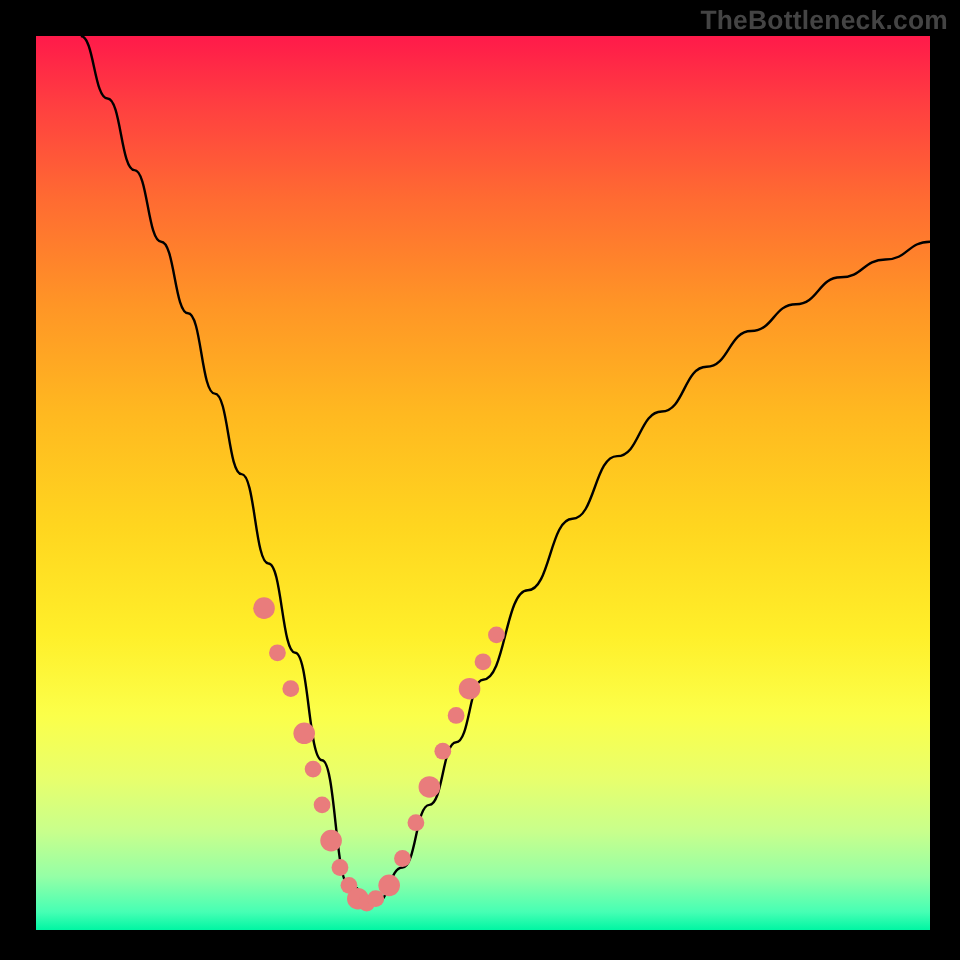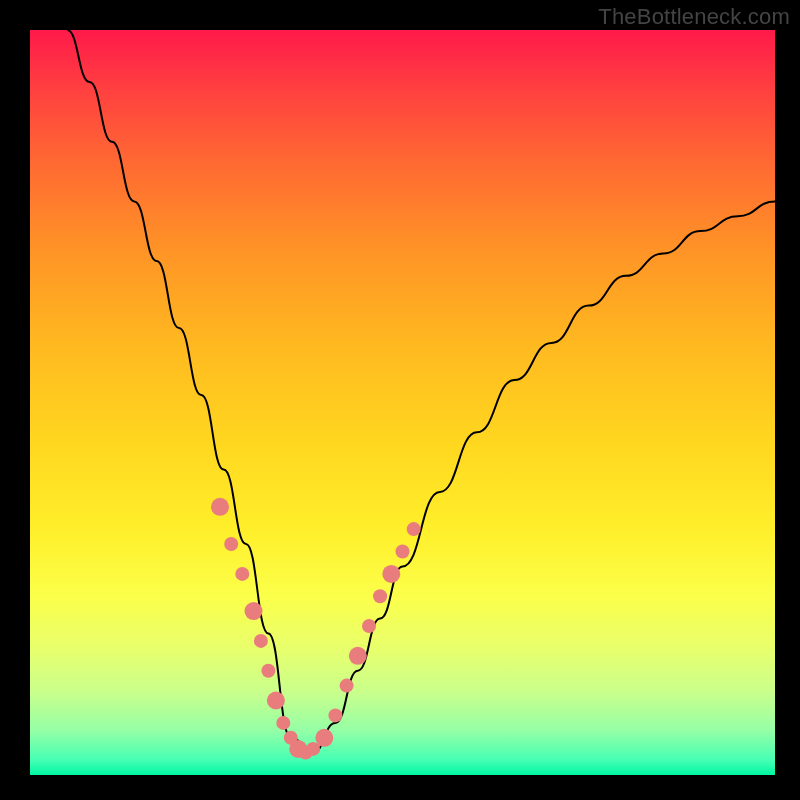--- a/index.html
+++ b/index.html
@@ -46,21 +46,21 @@
     width: 745px;
     height: 745px;
   }
   .watermark {
     position: absolute;
     top: 4px;
     right: 10px;
     color: #444;
     font-size: 22px;
     letter-spacing: 0.2px;
-    font-weight: 400;
+    font-weight: 700;
   }
 </style>
 </head>
 <body>
 
 <div class="chart-wrapper">
   <div class="watermark">TheBottleneck.com</div>
   <div class="plot-area">
     <svg class="curve" viewBox="0 0 745 745" preserveAspectRatio="none">
       <path d="M 37.3 0.0 C 48.4 0.0 48.4 52.1 59.6 52.1 C 70.8 52.1 70.8 111.8 82.0 111.8 C 93.1 111.8 93.1 171.4 104.3 171.4 C 115.5 171.4 115.5 231.0 126.7 231.0 C 137.8 231.0 137.8 298.0 149.0 298.0 C 160.2 298.0 160.2 365.1 171.3 365.1 C 182.5 365.1 182.5 439.6 193.7 439.6 C 204.9 439.6 204.9 514.0 216.0 514.0 C 227.2 514.0 227.2 603.5 238.4 603.5 C 249.6 603.5 249.6 707.8 260.8 707.8 C 271.9 707.8 271.9 722.6 283.1 722.6 C 294.3 722.6 294.3 692.9 305.4 692.9 C 316.6 692.9 316.6 640.7 327.8 640.7 C 339.0 640.7 339.0 588.5 350.1 588.5 C 361.3 588.5 361.3 536.4 372.5 536.4 C 391.1 536.4 391.1 461.9 409.8 461.9 C 428.4 461.9 428.4 402.3 447.0 402.3 C 465.6 402.3 465.6 350.1 484.3 350.1 C 502.9 350.1 502.9 312.9 521.5 312.9 C 540.1 312.9 540.1 275.6 558.8 275.6 C 577.4 275.6 577.4 245.8 596.0 245.8 C 614.6 245.8 614.6 223.5 633.3 223.5 C 651.9 223.5 651.9 201.1 670.5 201.1 C 689.1 201.1 689.1 186.3 707.8 186.3 C 726.4 186.3 726.4 171.4 745.0 171.4" fill="none" stroke="#000000" stroke-width="2"></path>

